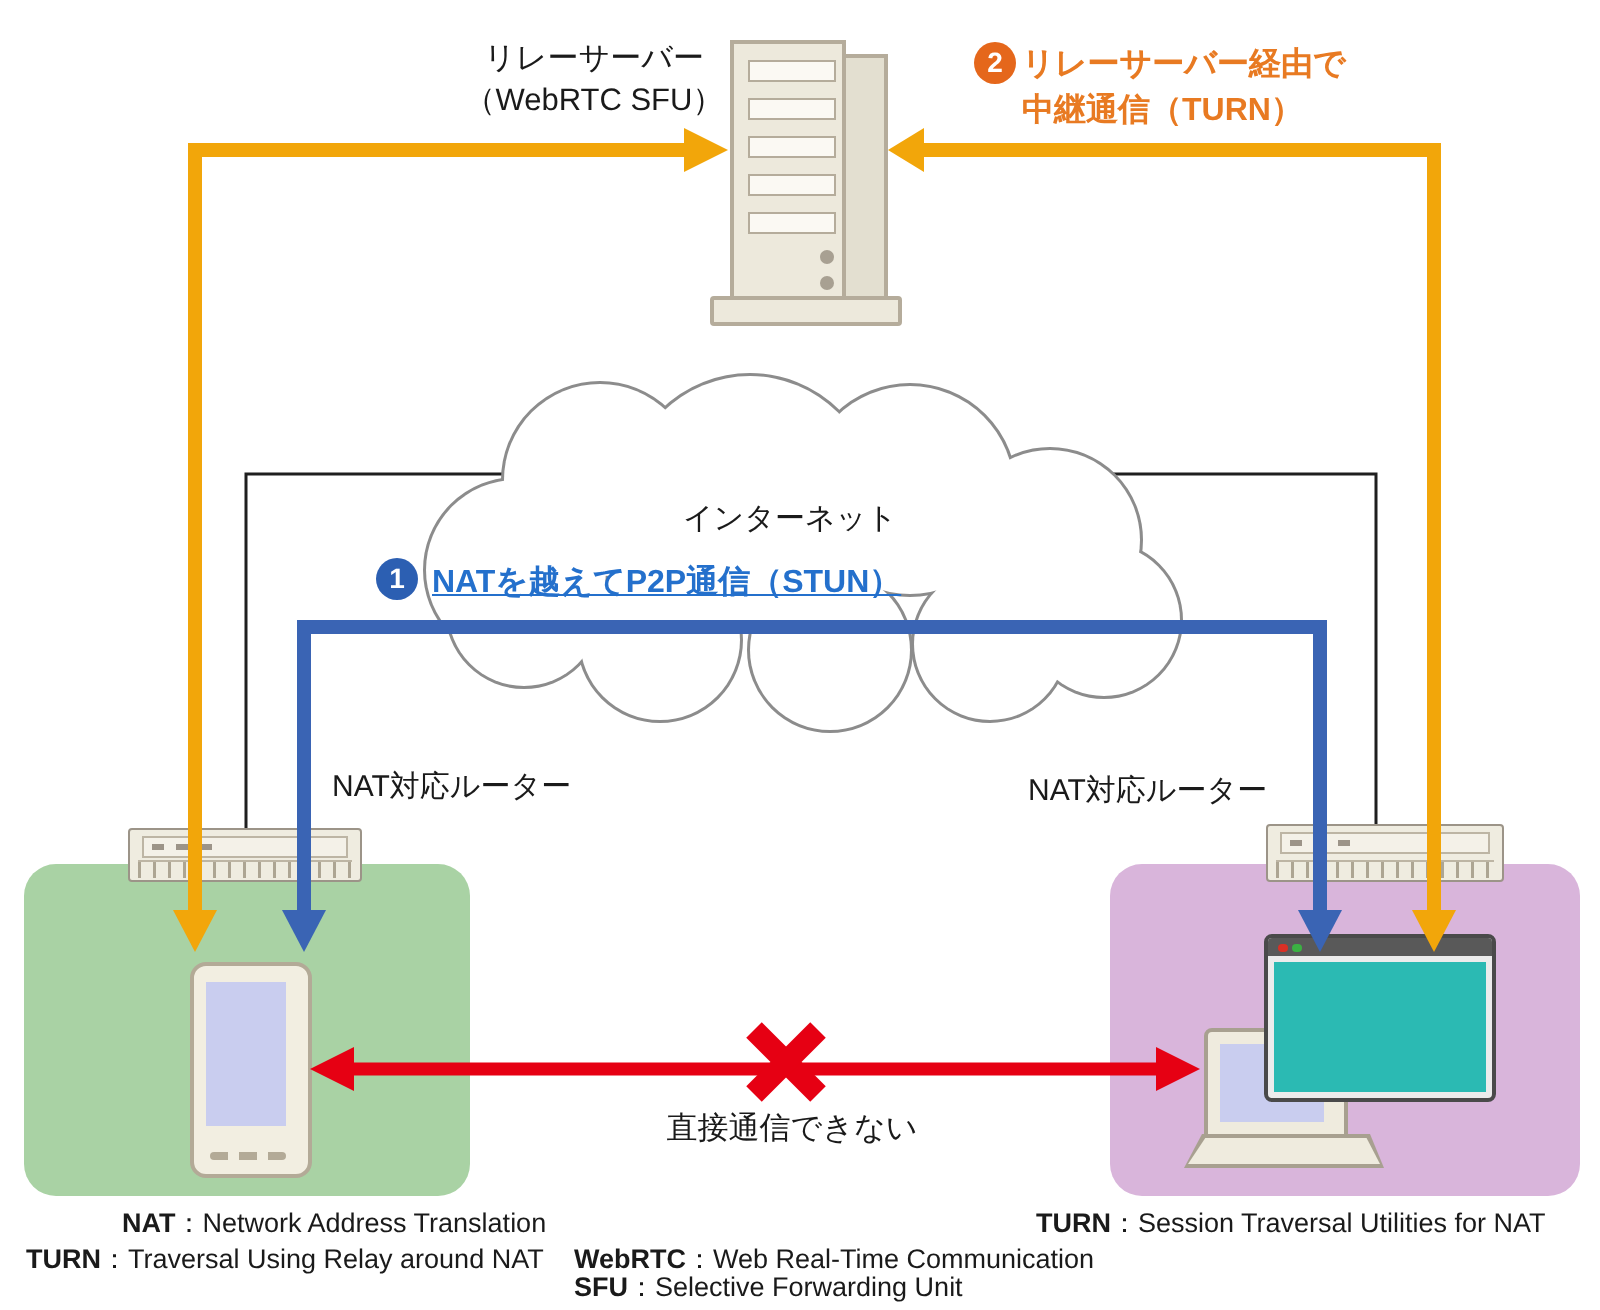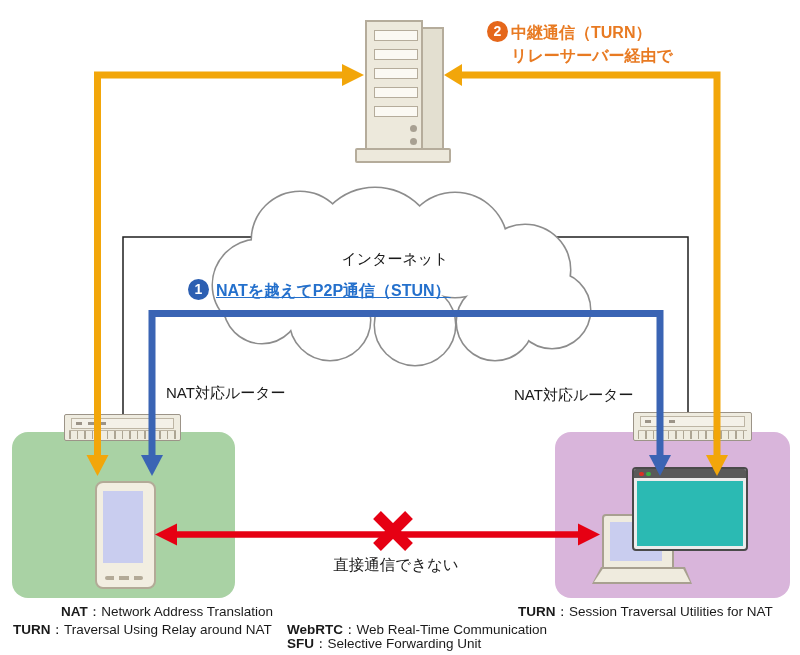--- a/index.html
+++ b/index.html
@@ -180,25 +180,29 @@
       <line x1="175" y1="534.5" x2="580" y2="534.5" stroke="#E60013" stroke-width="6.5"></line>
       <polygon points="177,523.5 177,545.5 155,534.5" fill="#E60013"></polygon>
       <polygon points="578,523.5 578,545.5 600,534.5" fill="#E60013"></polygon>
     </g>
     <g stroke="#E60013" stroke-width="11">
       <line x1="377" y1="515" x2="409" y2="547"></line>
       <line x1="409" y1="515" x2="377" y2="547"></line>
     </g>
   </svg>
 
+  <div class="lbl server-label">
+    <div>リレーサーバー</div>
+    <div>（WebRTC SFU）</div>
+  </div>
 
   <span class="badge badge-orange">2</span>
   <div class="lbl turn-label">
+    <div>リレーサーバー経由で</div>
     <div>中継通信（TURN）</div>
-    <div>リレーサーバー経由で</div>
   </div>
 
   <div class="lbl internet-label">インターネット</div>
 
   <span class="badge badge-blue">1</span>
   <div class="lbl stun-label">NATを越えてP2P通信（STUN）</div>
 
   <div class="lbl router-label" style="left:166px;top:384px;">NAT対応ルーター</div>
   <div class="lbl router-label" style="left:514px;top:386px;">NAT対応ルーター</div>
 

